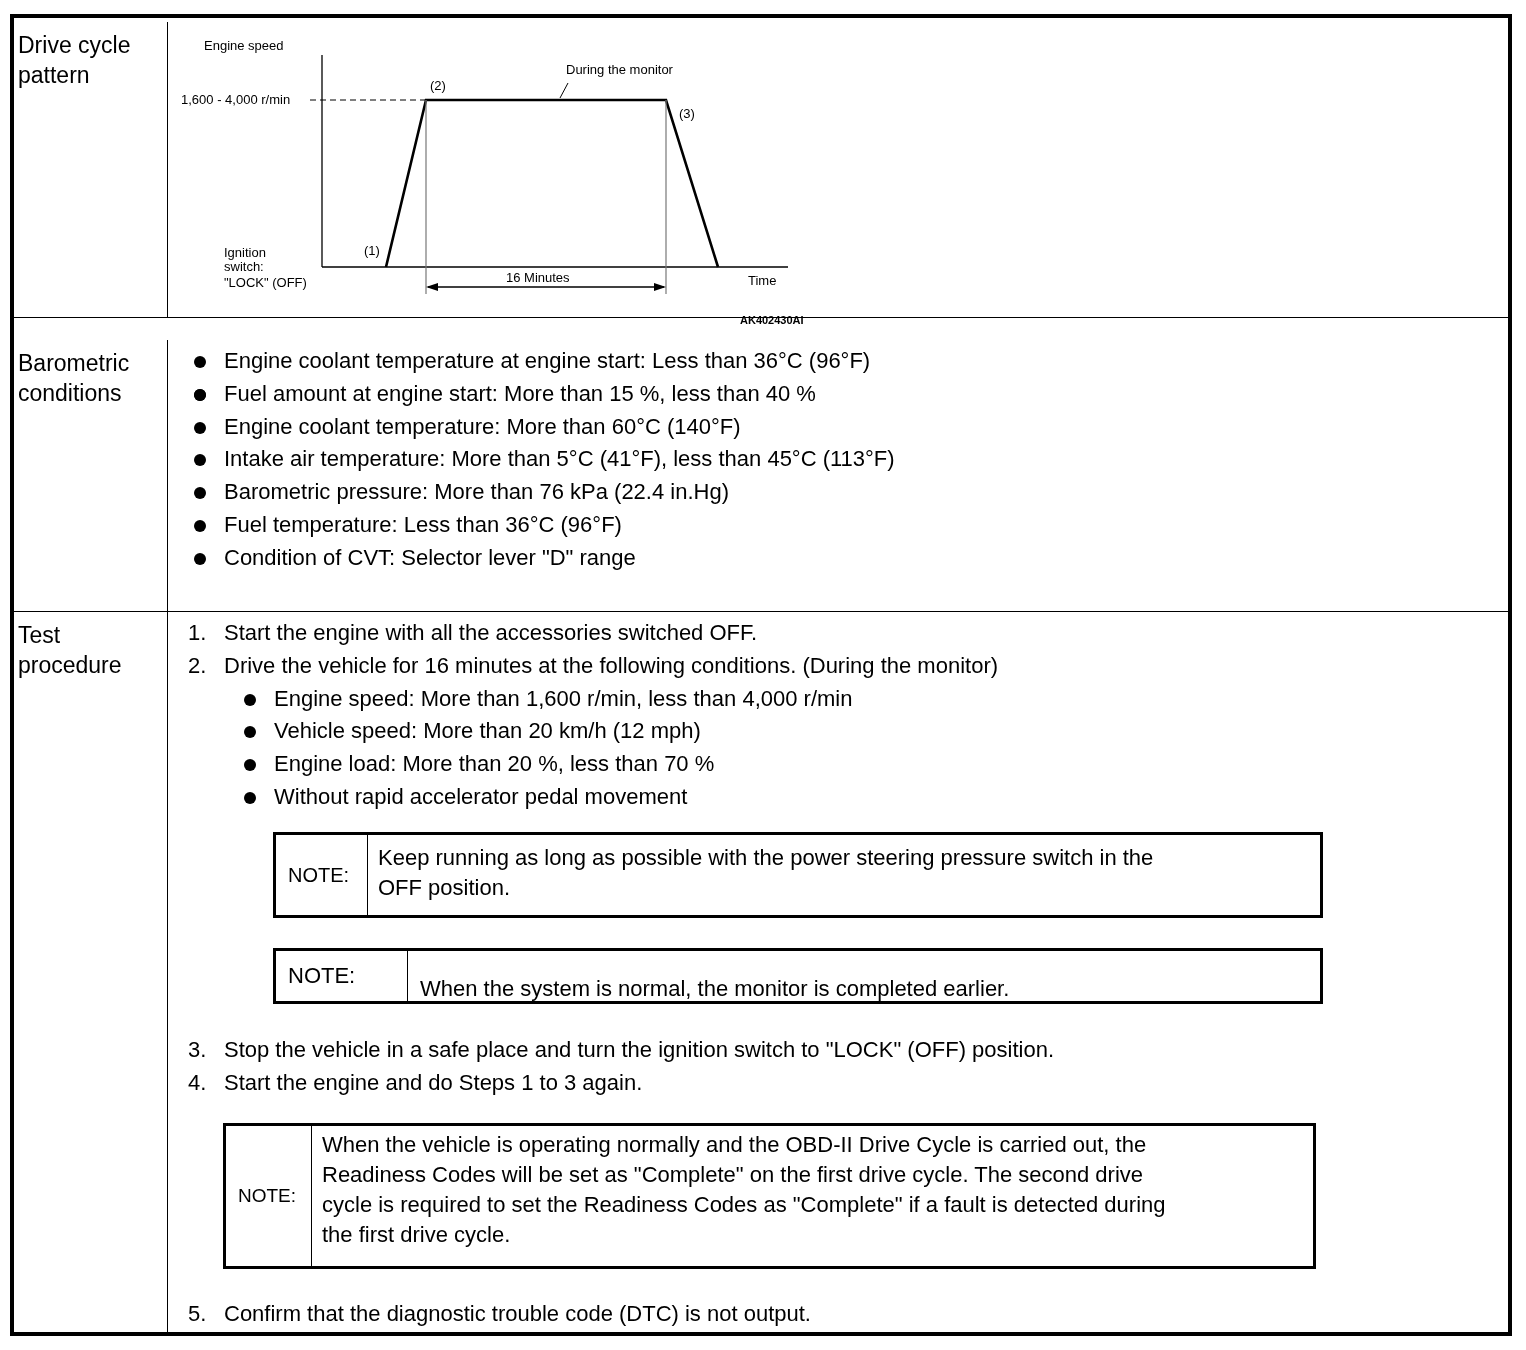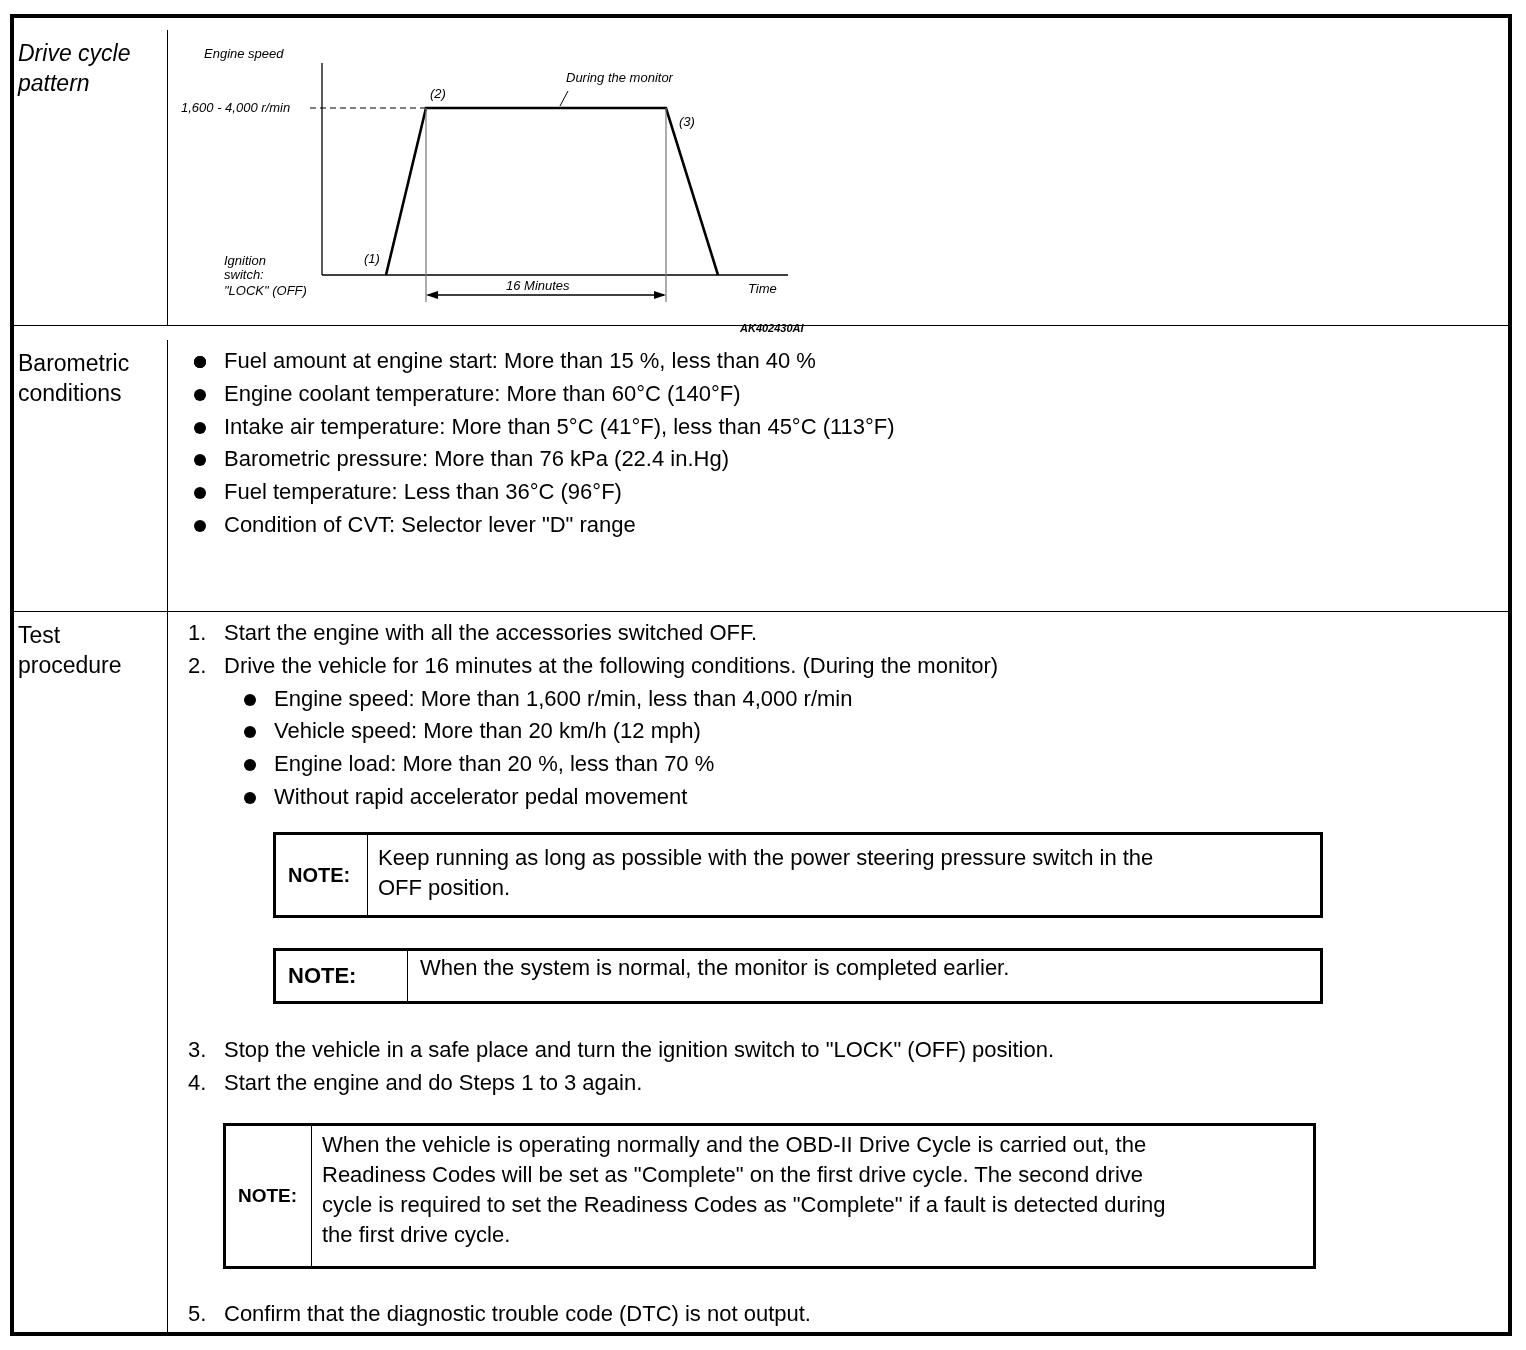--- a/index.html
+++ b/index.html
@@ -24,31 +24,31 @@
     border-radius: 50%; background: #000;
   }
   .step { position: relative; font-size: 22px; line-height: 32.8px; padding-left: 56px; white-space: nowrap; }
   .step-num { position: absolute; left: 20px; top: 0; }
   .sub-item { position: relative; font-size: 22px; line-height: 32.8px; padding-left: 106px; white-space: nowrap; }
   .sub-item .bullet-dot { left: 76px; }
   .note {
     position: absolute; border: 3px solid #000; box-sizing: border-box; display: flex;
   }
   .note-label {
-    border-right: 1px solid #000; box-sizing: border-box; font-weight: bold;
+    border-right: 1px solid #000; box-sizing: border-box; font-weight: normal;
     display: flex; align-items: center; padding-left: 12px;
   }
   .note-text { font-size: 22px; line-height: 30px; padding: 8px 10px; box-sizing: border-box; }
 </style>
 </head>
 <body>
 
 <div class="outer">
 
-  <div class="row" style="top:12px; height:296px;font-style:italic;">
+  <div class="row" style="top:4px; height:296px;">
     <div class="label-cell">
       <div>Drive cycle</div>
       <div>pattern</div>
     </div>
     <div class="content-cell">
       <svg class="chart" width="700" height="322" viewBox="0 0 700 322" xmlns="http://www.w3.org/2000/svg">
 
         <line x1="154" y1="33" x2="154" y2="245" stroke="#000" stroke-width="1.3"></line>
 
         <line x1="154" y1="245" x2="620" y2="245" stroke="#000" stroke-width="1.3"></line>
@@ -83,21 +83,21 @@
     </div>
   </div>
 
   <div class="row" style="top:322px; height:272px;">
     <div class="label-cell">
       <div>Barometric</div>
       <div>conditions</div>
     </div>
     <div class="content-cell">
       <ul class="bullet-list" style="top:5px;">
-        <li class="bullet-item"><span class="bullet-dot"></span></li>
+        <li class="bullet-item"><span class="bullet-dot"></span><span>Engine coolant temperature at engine start: Less than 36°C (96°F)</span></li>
         <li class="bullet-item"><span class="bullet-dot"></span></li>
         <li class="bullet-item"><span class="bullet-dot"></span><span>Fuel amount at engine start: More than 15 %, less than 40 %</span></li>
         <li class="bullet-item"><span class="bullet-dot"></span><span>Engine coolant temperature: More than 60°C (140°F)</span></li>
         <li class="bullet-item"><span class="bullet-dot"></span><span>Intake air temperature: More than 5°C (41°F), less than 45°C (113°F)</span></li>
         <li class="bullet-item"><span class="bullet-dot"></span><span>Barometric pressure: More than 76 kPa (22.4 in.Hg)</span></li>
         <li class="bullet-item"><span class="bullet-dot"></span><span>Fuel temperature: Less than 36°C (96°F)</span></li>
         <li class="bullet-item"><span class="bullet-dot"></span><span>Condition of CVT: Selector lever "D" range</span></li>
       </ul>
     </div>
   </div>
@@ -120,21 +120,21 @@
       <div class="note" style="left:105px; top:220px; width:1050px; height:86px;">
         <div class="note-label" style="width:92px; font-size:20px;">NOTE:</div>
         <div class="note-text" style="padding-top:8px;">
           <div>Keep running as long as possible with the power steering pressure switch in the</div>
           <div>OFF position.</div>
         </div>
       </div>
 
       <div class="note" style="left:105px; top:336px; width:1050px; height:56px;">
         <div class="note-label" style="width:132px; font-size:22px;">NOTE:</div>
-        <div class="note-text" style="padding-top:2px; padding-left:12px;">
+        <div class="note-text" style="padding-top:23px; padding-left:12px;">
           <div>When the system is normal, the monitor is completed earlier.</div>
         </div>
       </div>
 
       <div style="position:absolute; left:0; top:422px;">
         <div class="step"><span class="step-num">3.</span><span>Stop the vehicle in a safe place and turn the ignition switch to "LOCK" (OFF) position.</span></div>
         <div class="step"><span class="step-num">4.</span><span>Start the engine and do Steps 1 to 3 again.</span></div>
       </div>
 
       <div class="note" style="left:55px; top:511px; width:1093px; height:146px;">

